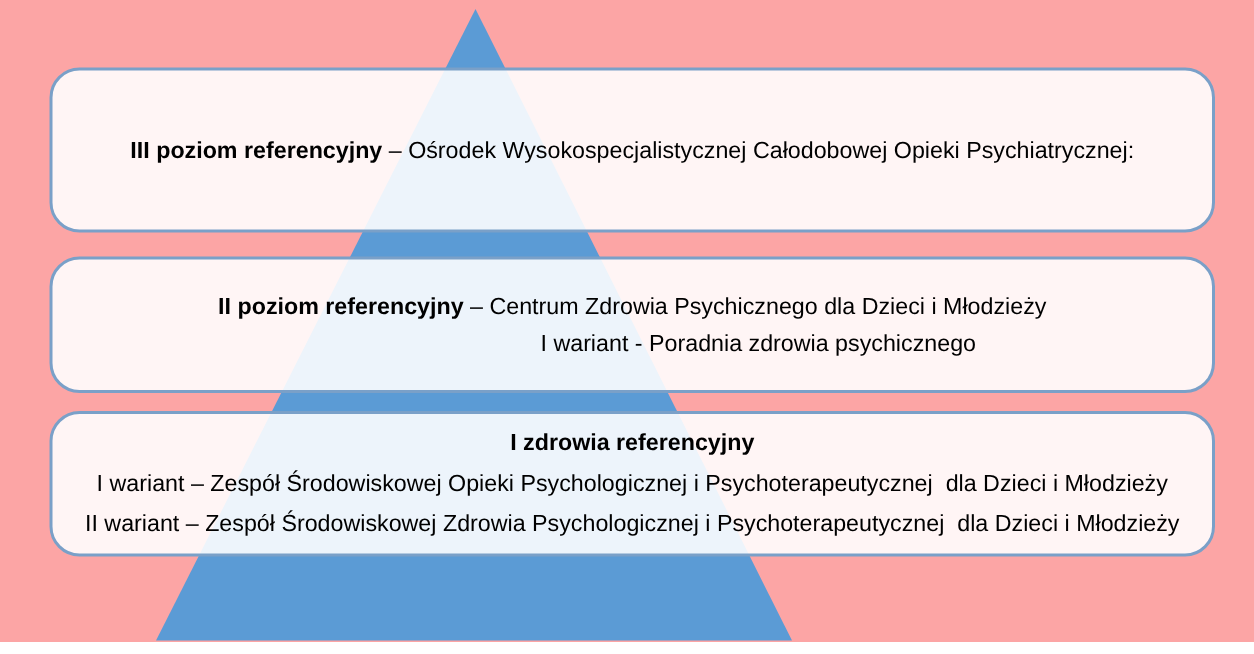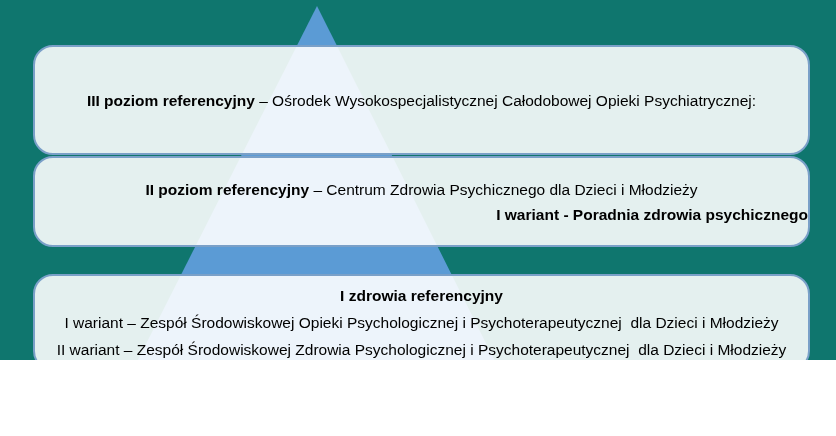--- a/index.html
+++ b/index.html
@@ -3,23 +3,23 @@
 <meta charset="utf-8">
 <style>
   html, body {
     margin: 0;
     padding: 0;
     background: #ffffff;
   }
   .canvas {
     position: relative;
     width: 836px;
-    height: 360px;
+    height: 428px;
     overflow: hidden;
-    background: #0f766e;
+    background: #fca5a5;
     font-family: "Liberation Sans", sans-serif;
     color: #000000;
   }
   .pyramid-svg {
     position: absolute;
     left: 0;
     top: 0;
     width: 836px;
     height: 436px;
   }
@@ -34,24 +34,24 @@
     font-size: 15.5px;
     display: flex;
     flex-direction: column;
     justify-content: center;
   }
   .level-box p {
     margin: 0;
     white-space: pre-wrap;
   }
   .box-1 { top: 45px;  height: 110px; line-height: 21px; }
-  .box-2 { top: 156px; height: 91px;  line-height: 25px; }
+  .box-2 { top: 171px; height: 91px;  line-height: 25px; }
   .box-3 { top: 274px; height: 97px;  line-height: 27px; }
   .line-center { text-align: center; }
-  .line-indent { text-align: right; padding-left: 168px; font-weight: bold; }
+  .line-indent { text-align: center; padding-left: 168px; }
   b { font-weight: bold; }
 </style>
 </head>
 <body>
 
 <div class="canvas">
 
   <svg class="pyramid-svg" viewBox="0 0 836 436" aria-hidden="true">
     <polygon points="317,6 104,427 528,427" fill="#5b9bd5"></polygon>
   </svg>

